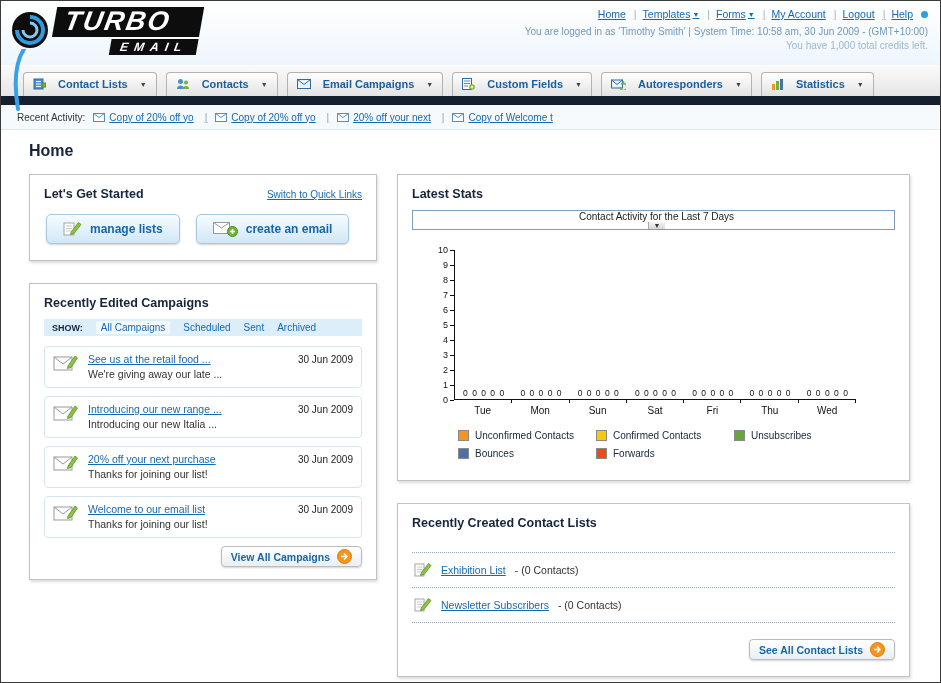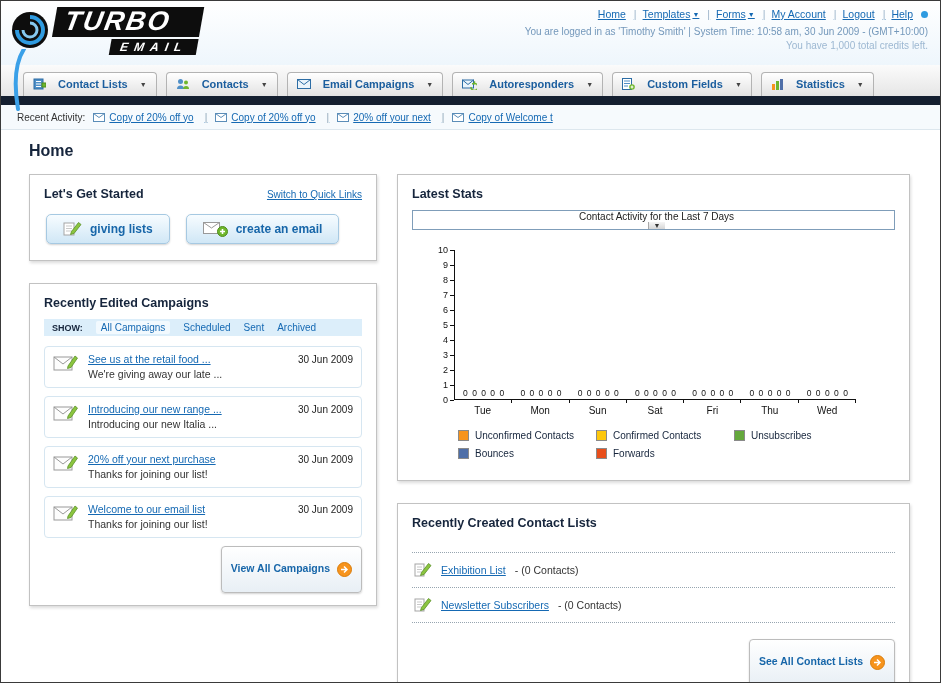--- a/index.html
+++ b/index.html
@@ -56,21 +56,21 @@
   .filter-bar { background:#dceefa; display:flex; align-items:center; gap:13px; padding:2px 8px; font-size:10px; margin-bottom:10px; }
   .show-label { color:#16253c; font-weight:bold; font-size:9px; }
   .filter-link { color:#1569b3; cursor:pointer; }
   .filter-link.active { background:#f2f9fe; padding:1px 5px; border-radius:2px; }
   .campaign-row { display:flex; gap:9px; border:1px solid #d6e6f1; border-radius:4px; padding:6px 8px 7px; margin-bottom:8px; align-items:flex-start; }
   .campaign-info { flex:1; }
   .campaign-title { color:#1569b3; font-size:10.5px; text-decoration:underline; cursor:pointer; display:block; }
   .campaign-sub { color:#333; font-size:10.5px; margin-top:3px; }
   .campaign-date { color:#222; font-size:10px; padding-top:1px; }
   .panel-actions { display:flex; justify-content:flex-end; margin-top:6px; }
-  .btn-small { display:inline-flex; gap:7px; background:linear-gradient(#ffffff,#e8eff5); border:1px solid #bcbcbc; border-radius:4px; padding:15px 9px; color:#1766a9; font-weight:bold; font-size:10.5px; box-shadow:0 1px 2px rgba(0,0,0,.18); cursor:pointer; font-family:"Liberation Sans",sans-serif; }
+  .btn-small { display:inline-flex; align-items:center; gap:7px; background:linear-gradient(#ffffff,#e8eff5); border:1px solid #bcbcbc; border-radius:4px; padding:2px 9px; color:#1766a9; font-weight:bold; font-size:10.5px; box-shadow:0 1px 2px rgba(0,0,0,.18); cursor:pointer; font-family:"Liberation Sans",sans-serif; }
 
   
   .stats-panel h2 { margin-bottom:9px; }
   .stats-select { display:flex; align-items:center; justify-content:space-between; border:1px solid #7f9db9; height:20px; padding-left:6px; font-size:10px; color:#222; background:#fff; cursor:pointer; margin-bottom:20px;flex-direction:column; }
   .select-arrow { width:17px; height:18px; background:linear-gradient(#f6f6f6,#d6d6d6); border-left:1px solid #a9a9a9; display:flex; align-items:center; justify-content:center; font-size:7px; color:#333; }
   .chart { margin:4px 0 2px 18px; }
   .chart-area { display:flex; }
   .y-axis { position:relative; width:24px; height:150px; flex:none; }
   .ytick { position:absolute; right:0; display:flex; align-items:center; gap:2px; transform:translateY(-50%); }
   .ytick-label { font-size:9px; color:#111; }
@@ -172,42 +172,42 @@
           <svg width="14" height="10" viewBox="0 0 14 10">
             <rect x="0.5" y="0.5" width="13" height="9" fill="#eaf4fb" stroke="#2c6da5"></rect>
             <path d="M0.5 0.5 L7 5.5 L13.5 0.5" fill="none" stroke="#2c6da5"></path>
           </svg>
         </span>
       <span>Email Campaigns</span>
         <span class="caret">▼</span>
     </div>
     <div class="tab">
       <span class="icon">
-          <svg width="15" height="11" viewBox="0 0 15 11">
-            <rect x="0.5" y="1" width="11" height="8" fill="#eaf4fb" stroke="#2c6da5"></rect>
-            <path d="M0.5 1 L6 5.5 L11.5 1" fill="none" stroke="#2c6da5"></path>
-            <path d="M9 8 a3.5 3.5 0 1 0 3.5 -3.5" stroke="#6fb72c" stroke-width="1.6" fill="none"></path>
-            <path d="M12.5 2.2 l0 2.5 -2.5 0" fill="none" stroke="#6fb72c" stroke-width="1.4"></path>
-          </svg>
-        </span>
-      <span>Autoresponders</span>
-        <span class="caret">▼</span>
-    </div>
-    <div class="tab">
-      <span class="icon">
           <svg width="13" height="12" viewBox="0 0 13 12">
             <rect x="0.5" y="0.5" width="9" height="11" fill="#fff" stroke="#2c6da5"></rect>
             <line x1="2" y1="3" x2="8" y2="3" stroke="#4f8fc7"></line>
             <line x1="2" y1="5.5" x2="8" y2="5.5" stroke="#4f8fc7"></line>
             <line x1="2" y1="8" x2="6" y2="8" stroke="#4f8fc7"></line>
             <circle cx="10" cy="9" r="2.8" fill="#6fb72c"></circle>
             <path d="M10 7.6 v2.8 M8.6 9 h2.8" stroke="#fff" stroke-width="1.1"></path>
           </svg>
         </span>
       <span>Custom Fields</span>
+        <span class="caret">▼</span>
+    </div>
+    <div class="tab">
+      <span class="icon">
+          <svg width="15" height="11" viewBox="0 0 15 11">
+            <rect x="0.5" y="1" width="11" height="8" fill="#eaf4fb" stroke="#2c6da5"></rect>
+            <path d="M0.5 1 L6 5.5 L11.5 1" fill="none" stroke="#2c6da5"></path>
+            <path d="M9 8 a3.5 3.5 0 1 0 3.5 -3.5" stroke="#6fb72c" stroke-width="1.6" fill="none"></path>
+            <path d="M12.5 2.2 l0 2.5 -2.5 0" fill="none" stroke="#6fb72c" stroke-width="1.4"></path>
+          </svg>
+        </span>
+      <span>Autoresponders</span>
         <span class="caret">▼</span>
     </div>
     <div class="tab">
       <span class="icon">
           <svg width="13" height="12" viewBox="0 0 13 12">
             <rect x="1" y="6" width="3" height="6" fill="#f7941d"></rect>
             <rect x="5" y="3" width="3" height="9" fill="#6fb72c"></rect>
             <rect x="9" y="1" width="3" height="11" fill="#4f6fa8"></rect>
           </svg>
         </span>
@@ -272,21 +272,21 @@
             <button class="btn">
               <span class="icon">
                   <svg width="19" height="16" viewBox="0 0 19 16">
                     <rect x="1" y="2" width="10" height="12" fill="#fff" stroke="#a5a5a5"></rect>
                     <line x1="3" y1="5" x2="9" y2="5" stroke="#c9c9c9"></line>
                     <line x1="3" y1="7.5" x2="9" y2="7.5" stroke="#c9c9c9"></line>
                     <line x1="3" y1="10" x2="9" y2="10" stroke="#c9c9c9"></line>
                     <path d="M8.5 10.5 L15.5 1.5 L18 3.5 L11 12.5 L7.5 13.5 Z" fill="#8bc53f" stroke="#5a8f2a" stroke-width="0.8"></path>
                   </svg>
                 </span>
-              <span>giving lists</span>
+              <span>manage lists</span>
             </button>
             <button class="btn">
               <span class="icon">
                   <svg width="25" height="16" viewBox="0 0 25 16">
                     <rect x="0.5" y="1.5" width="16" height="11" fill="#fff" stroke="#999"></rect>
                     <path d="M0.5 1.5 L8.5 7 L16.5 1.5" fill="none" stroke="#999"></path>
                     <circle cx="19.5" cy="10.5" r="5" fill="#6fb72c" stroke="#4e8c1d"></circle>
                     <path d="M19.5 8 v5 M17 10.5 h5" stroke="#fff" stroke-width="1.6"></path>
                   </svg>
                 </span>

